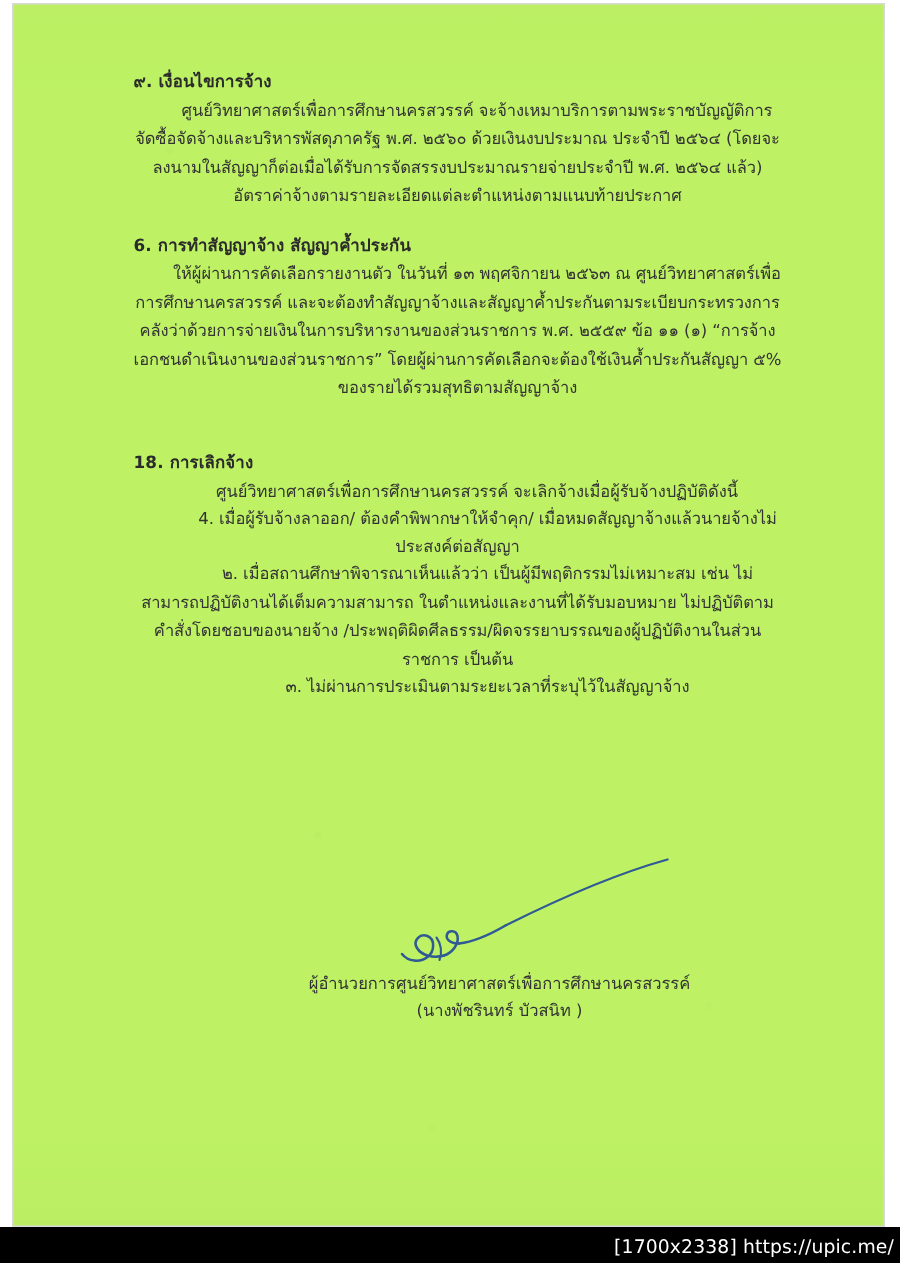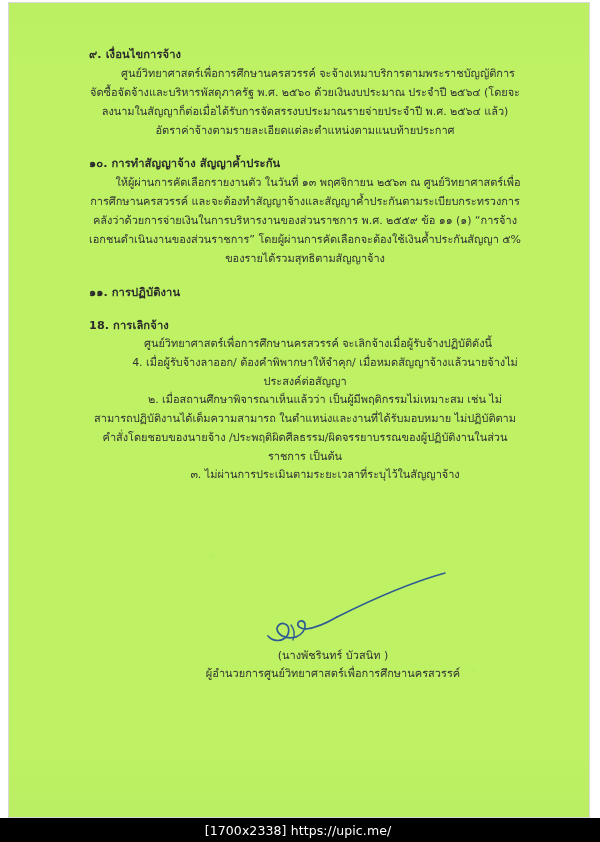--- a/index.html
+++ b/index.html
@@ -105,21 +105,21 @@
   
   #footer-bar {
     position: absolute;
     left: 0;
     bottom: 0;
     width: 600px;
     height: 24px;
     background: #000000;
     display: flex;
     align-items: center;
-    justify-content: center;
+    justify-content: flex-end;
   }
   #footer-text {
     color: #ffffff;
     font-size: 12.5px;
     font-family: "DejaVu Sans", "Liberation Sans", sans-serif;
     padding-right: 4px;
     letter-spacing: 0.1px;
     white-space: pre;
   }
 </style>
@@ -132,28 +132,27 @@
   <div id="doc-body">
 
     <div class="sec">
       <div class="sec-head">๙. เงื่อนไขการจ้าง</div>
       <div class="para ind">ศูนย์วิทยาศาสตร์เพื่อการศึกษานครสวรรค์ จะจ้างเหมาบริการตามพระราชบัญญัติการจัดซื้อจัดจ้างและบริหารพัสดุภาครัฐ พ.ศ. ๒๕๖๐ ด้วยเงินงบประมาณ ประจำปี ๒๕๖๔ (โดยจะลงนามในสัญญาก็ต่อเมื่อได้รับการจัดสรรงบประมาณรายจ่ายประจำปี พ.ศ. ๒๕๖๔ แล้ว)  อัตราค่าจ้างตามรายละเอียดแต่ละตำแหน่งตามแนบท้ายประกาศ</div>
     </div>
 
     <div class="spacer-sm"></div>
 
     <div class="sec">
-      <div class="sec-head">๑๐. การทำสัญญาจ้าง สัญญาค้ำประกัน</div>
+      <div class="sec-head">6. การทำสัญญาจ้าง สัญญาค้ำประกัน</div>
       <div class="para ind">ให้ผู้ผ่านการคัดเลือกรายงานตัว ในวันที่ ๑๓ พฤศจิกายน ๒๕๖๓ ณ ศูนย์วิทยาศาสตร์เพื่อการศึกษานครสวรรค์ และจะต้องทำสัญญาจ้างและสัญญาค้ำประกันตามระเบียบกระทรวงการคลังว่าด้วยการจ่ายเงินในการบริหารงานของส่วนราชการ พ.ศ. ๒๕๕๙ ข้อ ๑๑ (๑) “การจ้างเอกชนดำเนินงานของส่วนราชการ” โดยผู้ผ่านการคัดเลือกจะต้องใช้เงินค้ำประกันสัญญา ๕% ของรายได้รวมสุทธิตามสัญญาจ้าง</div>
     </div>
 
     <div class="spacer-sm"></div>
 
     <div class="sec">
-      <div class="sec-head">๑๑. การปฏิบัติงาน</div>
     </div>
 
     <div class="spacer-sm"></div>
 
     <div class="sec">
       <div class="sec-head">18. การเลิกจ้าง</div>
       <div class="para ind">ศูนย์วิทยาศาสตร์เพื่อการศึกษานครสวรรค์  จะเลิกจ้างเมื่อผู้รับจ้างปฏิบัติดังนี้</div>
       <div class="para ind2">4. เมื่อผู้รับจ้างลาออก/ ต้องคำพิพากษาให้จำคุก/ เมื่อหมดสัญญาจ้างแล้วนายจ้างไม่ประสงค์ต่อสัญญา</div>
       <div class="para ind2 tight">๒. เมื่อสถานศึกษาพิจารณาเห็นแล้วว่า เป็นผู้มีพฤติกรรมไม่เหมาะสม เช่น ไม่สามารถปฏิบัติงานได้เต็มความสามารถ ในตำแหน่งและงานที่ได้รับมอบหมาย ไม่ปฏิบัติตามคำสั่งโดยชอบของนายจ้าง /ประพฤติผิดศีลธรรม/ผิดจรรยาบรรณของผู้ปฏิบัติงานในส่วนราชการ เป็นต้น</div>
       <div class="para ind2 tight">๓. ไม่ผ่านการประเมินตามระยะเวลาที่ระบุไว้ในสัญญาจ้าง</div>
@@ -169,20 +168,20 @@
           <path d="M186 4 C150 14, 110 32, 78 48" stroke-width="1.5"></path>
           <path d="M78 48 C66 55, 56 59, 47 60" stroke-width="1.7"></path>
           <path d="M47 60 C41 60, 38 57, 39 54 C40 51, 45 51, 46 55 C47 60, 43 66, 37 68" stroke-width="1.7"></path>
           <path d="M37 68 C30 70, 22 68, 19 63 C16 58, 21 53, 26 55 C31 57, 31 65, 26 69
                    C21 73, 13 72, 9 67" stroke-width="1.7"></path>
           <path d="M32 56 C35 60, 36 66, 34 71" stroke-width="1.4"></path>
         </g>
       </svg>
     </div>
 
+    <div class="sig-name">ผู้อำนวยการศูนย์วิทยาศาสตร์เพื่อการศึกษานครสวรรค์</div>
     <div class="sig-name">(นางพัชรินทร์  บัวสนิท )</div>
-    <div class="sig-name">ผู้อำนวยการศูนย์วิทยาศาสตร์เพื่อการศึกษานครสวรรค์</div>
   </div>
 </div>
 
 <div id="footer-bar">
   <span id="footer-text">[1700x2338] https://upic.me/</span>
 </div>
 
 </body></html>

